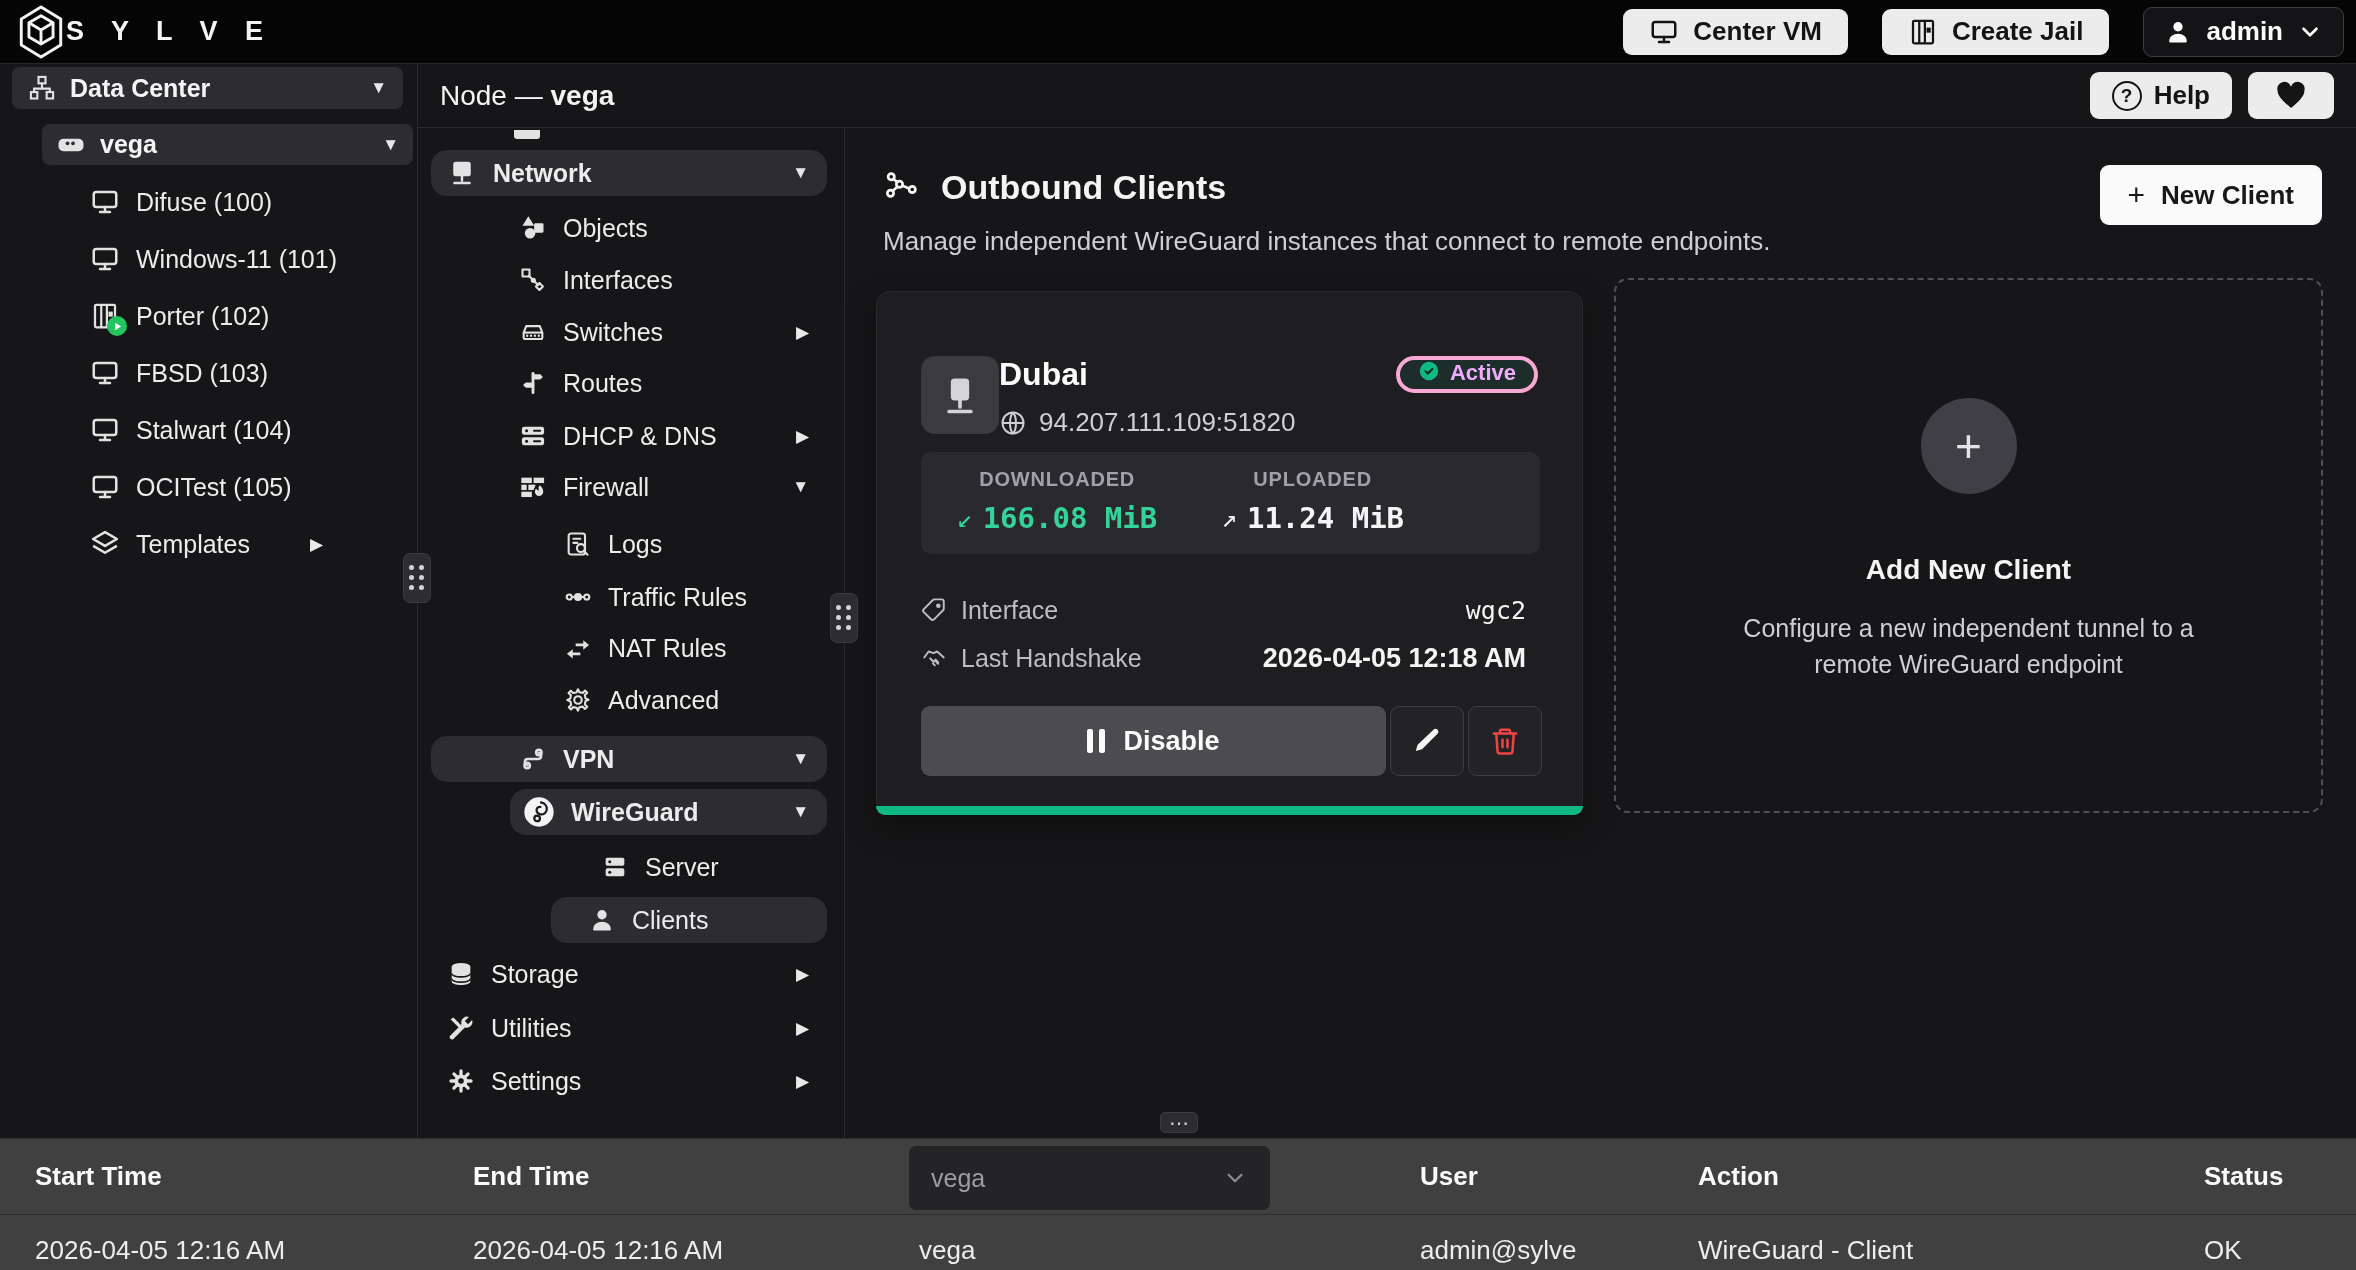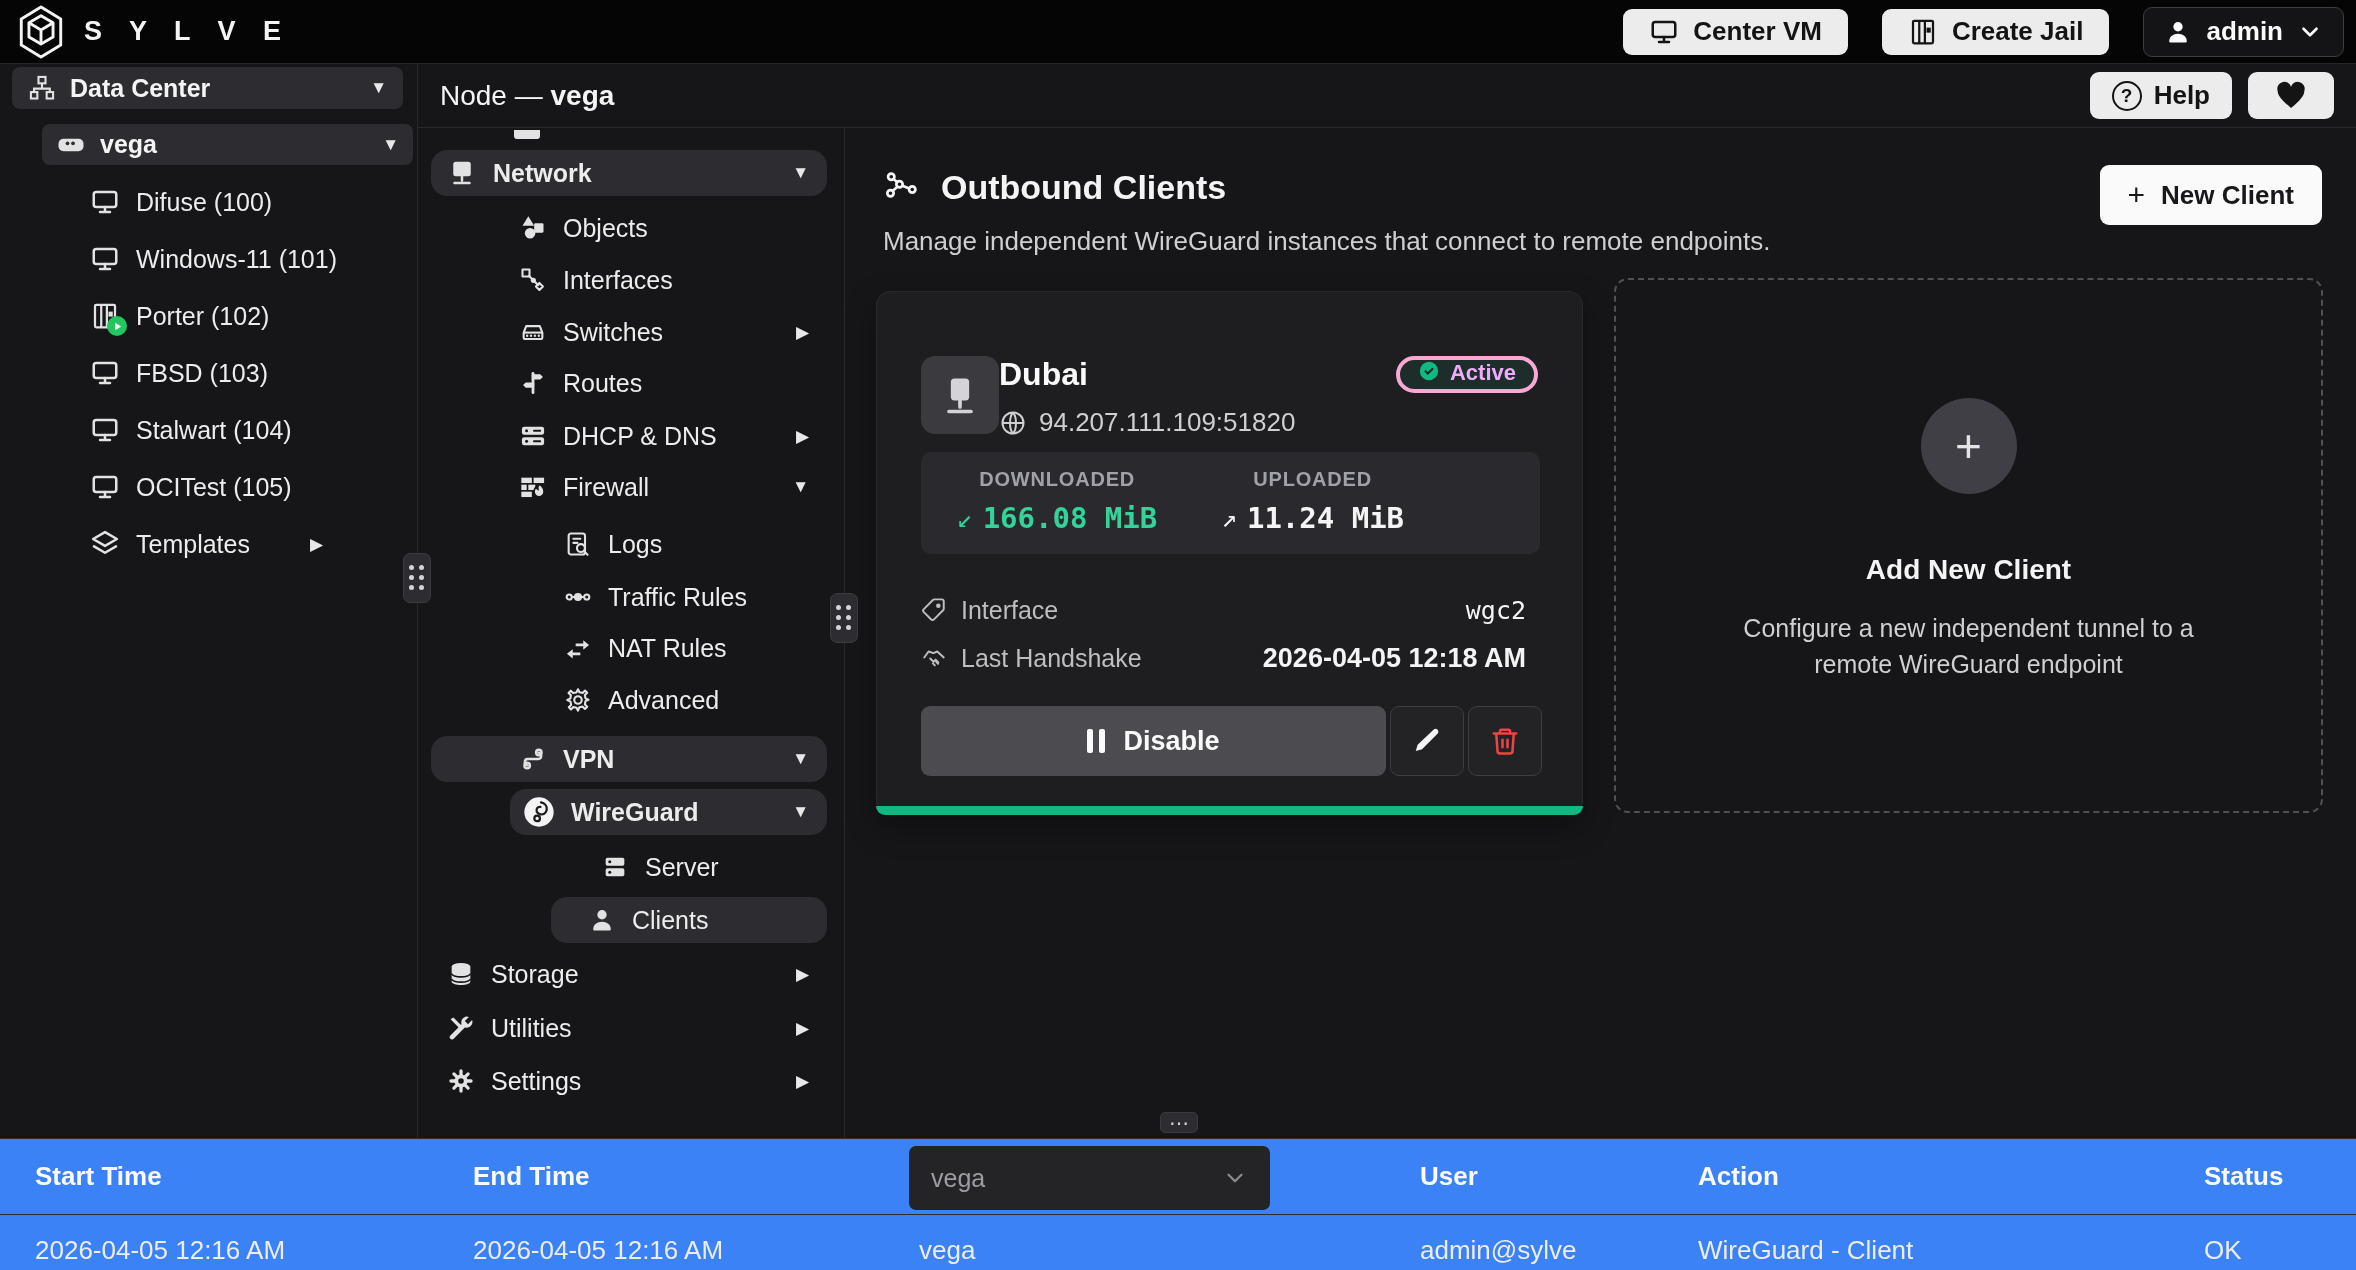--- a/index.html
+++ b/index.html
@@ -7,21 +7,21 @@
   body {
     background:#161618; color:#ededed; overflow:hidden; position:relative;
     font-family:"Liberation Sans", sans-serif;
   }
   svg { display:block; }
   .ico { color:#e2e2e2; }
 
   
   #topbar { position:absolute; left:0; top:0; width:2356px; height:64px;
     background:#050506; border-bottom:1px solid #262628; display:flex; align-items:center; }
-  .brand-wrap { display:flex; align-items:center; gap:18px; padding-left:16px; }
+  .brand-wrap { display:flex; align-items:center; padding-left:16px; }
   .brand-text { font-size:27px; font-weight:600; letter-spacing:10px; color:#f4f4f5; }
   .topbar-right { margin-left:auto; display:flex; align-items:center; gap:34px; padding-right:12px; }
   .btn-light { display:flex; align-items:center; gap:14px; background:#ececec; color:#141414;
     border:none; border-radius:9px; height:46px; padding:0 26px; font-size:26px; font-weight:600;
     font-family:inherit; cursor:pointer; }
   .btn-user { display:flex; align-items:center; gap:14px; background:#141416; color:#fafafa;
     border:1px solid #3d3d42; border-radius:9px; height:50px; padding:0 20px; font-size:26px;
     font-weight:700; font-family:inherit; cursor:pointer; }
 
   
@@ -134,21 +134,21 @@
     border:2px dashed #4f4f55; border-radius:14px; cursor:pointer; }
   .add-inner { position:absolute; left:0; right:0; top:118px; display:flex; flex-direction:column;
     align-items:center; }
   .plus-circle { width:96px; height:96px; border-radius:50%; background:#3f3f45; color:#e4e4e7;
     font-size:46px; font-weight:300; display:flex; align-items:center; justify-content:center; }
   .add-title { margin-top:60px; font-size:28px; font-weight:700; color:#f4f4f5; }
   .add-desc { margin-top:24px; width:480px; text-align:center; font-size:25px; line-height:1.45;
     color:#cfcfd2; }
 
   
-  #bottom { position:absolute; left:0; top:1138px; width:2356px; height:132px; background:#3b82f6;
+  #bottom { position:absolute; left:0; top:1138px; width:2356px; height:132px; background:#404040;
     border-top:1px solid #2e2e31; }
   .th { position:absolute; top:22px; font-size:26px; font-weight:700; color:#fafafa; }
   .td { position:absolute; top:96px; font-size:26px; color:#ededed; }
   .bp-divider { position:absolute; left:0; right:0; top:75px; height:1px; background:#2e2e31; }
   .node-select { position:absolute; left:909px; top:7px; width:361px; height:64px; background:#242427;
     border-radius:7px; display:flex; align-items:center; padding:0 22px; font-size:25px; color:#9c9ca3;
     cursor:pointer; }
   .node-select svg { margin-left:auto; }
 </style>
 </head>

